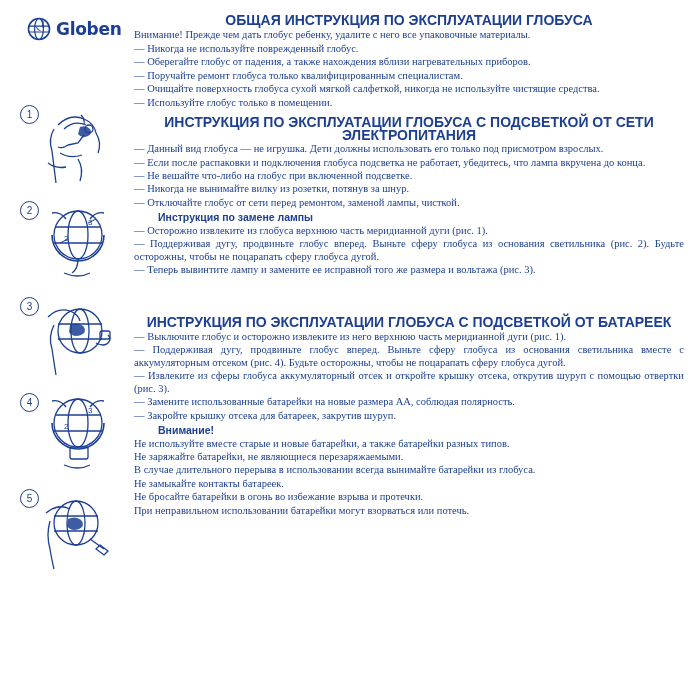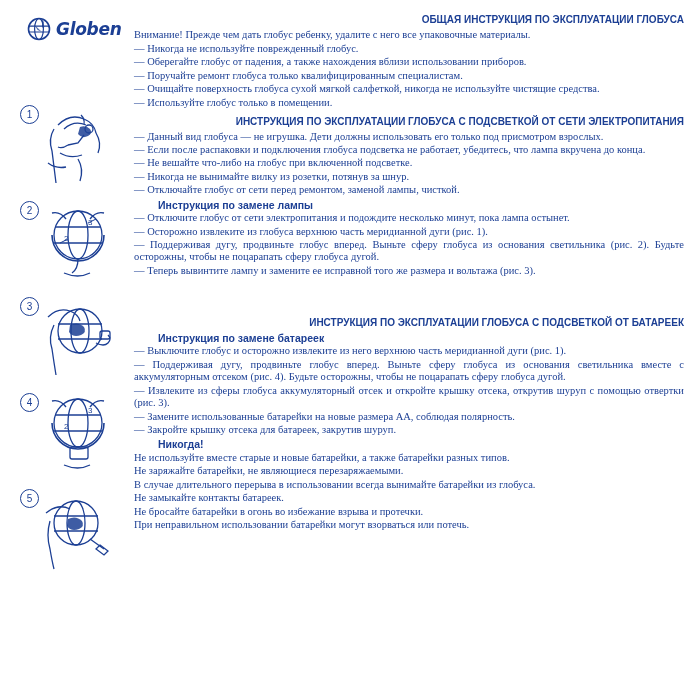--- a/index.html
+++ b/index.html
@@ -27,21 +27,20 @@
     width: 110px;
     flex: 0 0 110px;
     position: relative;
   }
   .logo {
     display: flex;
     align-items: center;
     gap: 4px;
     margin-left: 10px;
     margin-top: 2px;
-    font-style: italic;
   }
   .logo-mark {
     width: 26px;
     height: 26px;
     flex: 0 0 26px;
   }
   .logo-text {
     font-family: "DejaVu Sans", sans-serif;
     font-weight: bold;
     font-size: 17px;
@@ -83,27 +82,27 @@
   
   .content {
     flex: 1 1 auto;
     padding-left: 8px;
     font-size: 10.5px;
     line-height: 12.4px;
     text-align: justify;
   }
   h2.sec-title {
     font-family: "Liberation Sans", sans-serif;
-    font-size: 10px;
+    font-size: 14px;
     line-height: 12.6px;
     font-weight: bold;
     margin: 0 0 2px 0;
     color: #1c3f94;
     text-transform: uppercase;
-    text-align: right;
+    text-align: center;
   }
   h3.sub-title {
     font-family: "Liberation Sans", sans-serif;
     font-size: 10.5px;
     line-height: 12.6px;
     font-weight: bold;
     margin: 2px 0 1px 0;
     color: #1c3f94;
     text-align: left;
     padding-left: 24px;
@@ -247,49 +246,47 @@
 
     </div>
   </div>
 
   <div class="content">
 
     <div class="section">
       <h2 class="sec-title">ОБЩАЯ ИНСТРУКЦИЯ ПО ЭКСПЛУАТАЦИИ ГЛОБУСА</h2>
       <p class="lead">Внимание! Прежде чем дать глобус ребенку, удалите с него все упаковочные материалы.</p>
       <p class="para">— Никогда не используйте поврежденный глобус.</p>
-      <p class="para">— Оберегайте глобус от падения, а также нахождения вблизи использовании приборов.</p>
+      <p class="para">— Оберегайте глобус от падения, а также нахождения вблизи нагревательных приборов.</p>
       <p class="para">— Поручайте ремонт глобуса только квалифицированным специалистам.</p>
       <p class="para">— Очищайте поверхность глобуса сухой мягкой салфеткой, никогда не используйте чистящие средства.</p>
       <p class="para">— Используйте глобус только в помещении.</p>
     </div>
 
     <div class="section">
       <h2 class="sec-title">ИНСТРУКЦИЯ ПО ЭКСПЛУАТАЦИИ ГЛОБУСА С ПОДСВЕТКОЙ ОТ СЕТИ ЭЛЕКТРОПИТАНИЯ</h2>
       <p class="para">— Данный вид глобуса — не игрушка. Дети должны использовать его только под присмотром взрослых.</p>
       <p class="para">— Если после распаковки и подключения глобуса подсветка не работает, убедитесь, что лампа вкручена до конца.</p>
       <p class="para">— Не вешайте что-либо на глобус при включенной подсветке.</p>
       <p class="para">— Никогда не вынимайте вилку из розетки, потянув за шнур.</p>
       <p class="para">— Отключайте глобус от сети перед ремонтом, заменой лампы, чисткой.</p>
       <h3 class="sub-title">Инструкция по замене лампы</h3>
-      <p class="para">— Отключите глобус от сети электропитания и подождите несколько минут, пока лампа остынет.</p>
       <p class="para">— Осторожно извлеките из глобуса верхнюю часть меридианной дуги (рис. 1).</p>
       <p class="para">— Поддерживая дугу, продвиньте глобус вперед. Выньте сферу глобуса из основания светильника (рис. 2). Будьте осторожны, чтобы не поцарапать сферу глобуса дугой.</p>
       <p class="para">— Теперь вывинтите лампу и замените ее исправной того же размера и вольтажа (рис. 3).</p>
     </div>
 
     <div class="section">
       <h2 class="sec-title">ИНСТРУКЦИЯ ПО ЭКСПЛУАТАЦИИ ГЛОБУСА С ПОДСВЕТКОЙ ОТ БАТАРЕЕК</h2>
-      <h3 class="sub-title">Инструкция по замене батареек</h3>
       <p class="para">— Выключите глобус и осторожно извлеките из него верхнюю часть меридианной дуги (рис. 1).</p>
       <p class="para">— Поддерживая дугу, продвиньте глобус вперед. Выньте сферу глобуса из основания светильника вместе с аккумуляторным отсеком (рис. 4). Будьте осторожны, чтобы не поцарапать сферу глобуса дугой.</p>
       <p class="para">— Извлеките из сферы глобуса аккумуляторный отсек и откройте крышку отсека, открутив шуруп с помощью отвертки (рис. 3).</p>
       <p class="para">— Замените использованные батарейки на новые размера АА, соблюдая полярность.</p>
       <p class="para">— Закройте крышку отсека для батареек, закрутив шуруп.</p>
-      <h3 class="sub-title">Никогда!</h3>
+      <h3 class="sub-title">Внимание!</h3>
       <p class="para">Не используйте вместе старые и новые батарейки, а также батарейки разных типов.</p>
       <p class="para">Не заряжайте батарейки, не являющиеся перезаряжаемыми.</p>
       <p class="para">В случае длительного перерыва в использовании всегда вынимайте батарейки из глобуса.</p>
       <p class="para">Не замыкайте контакты батареек.</p>
       <p class="para">Не бросайте батарейки в огонь во избежание взрыва и протечки.</p>
       <p class="para">При неправильном использовании батарейки могут взорваться или потечь.</p>
     </div>
 
   </div>
 </div>

